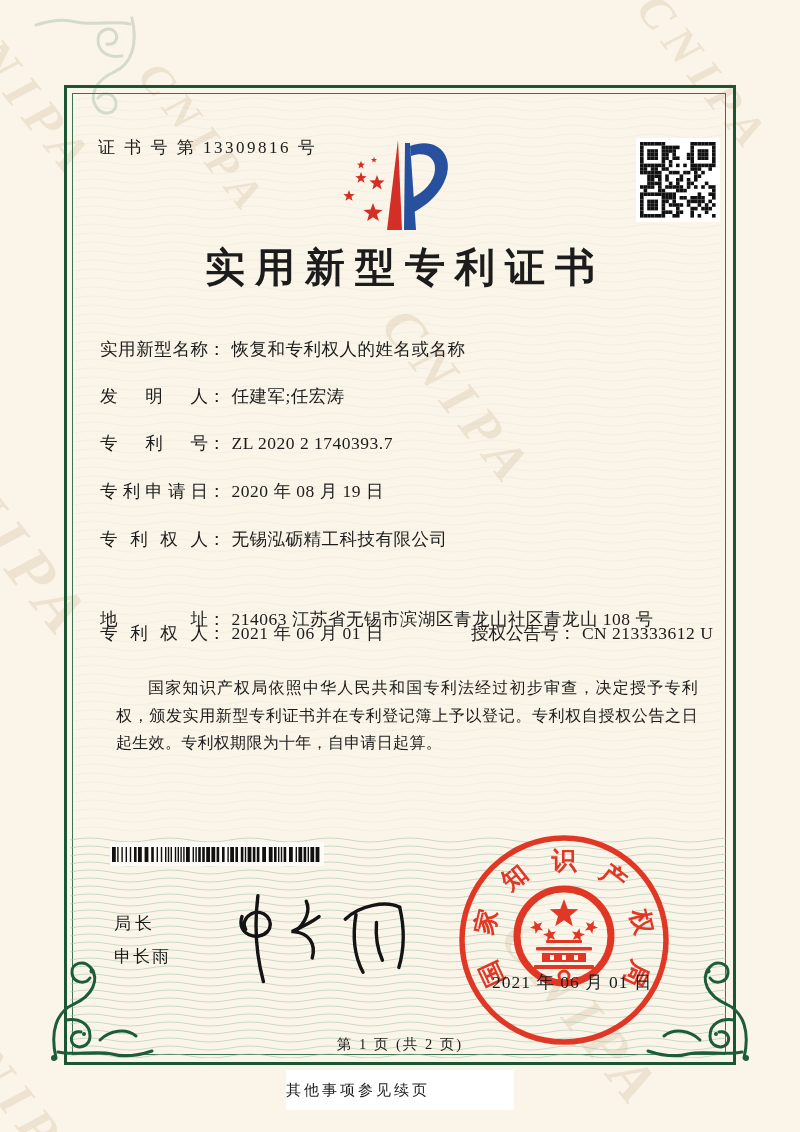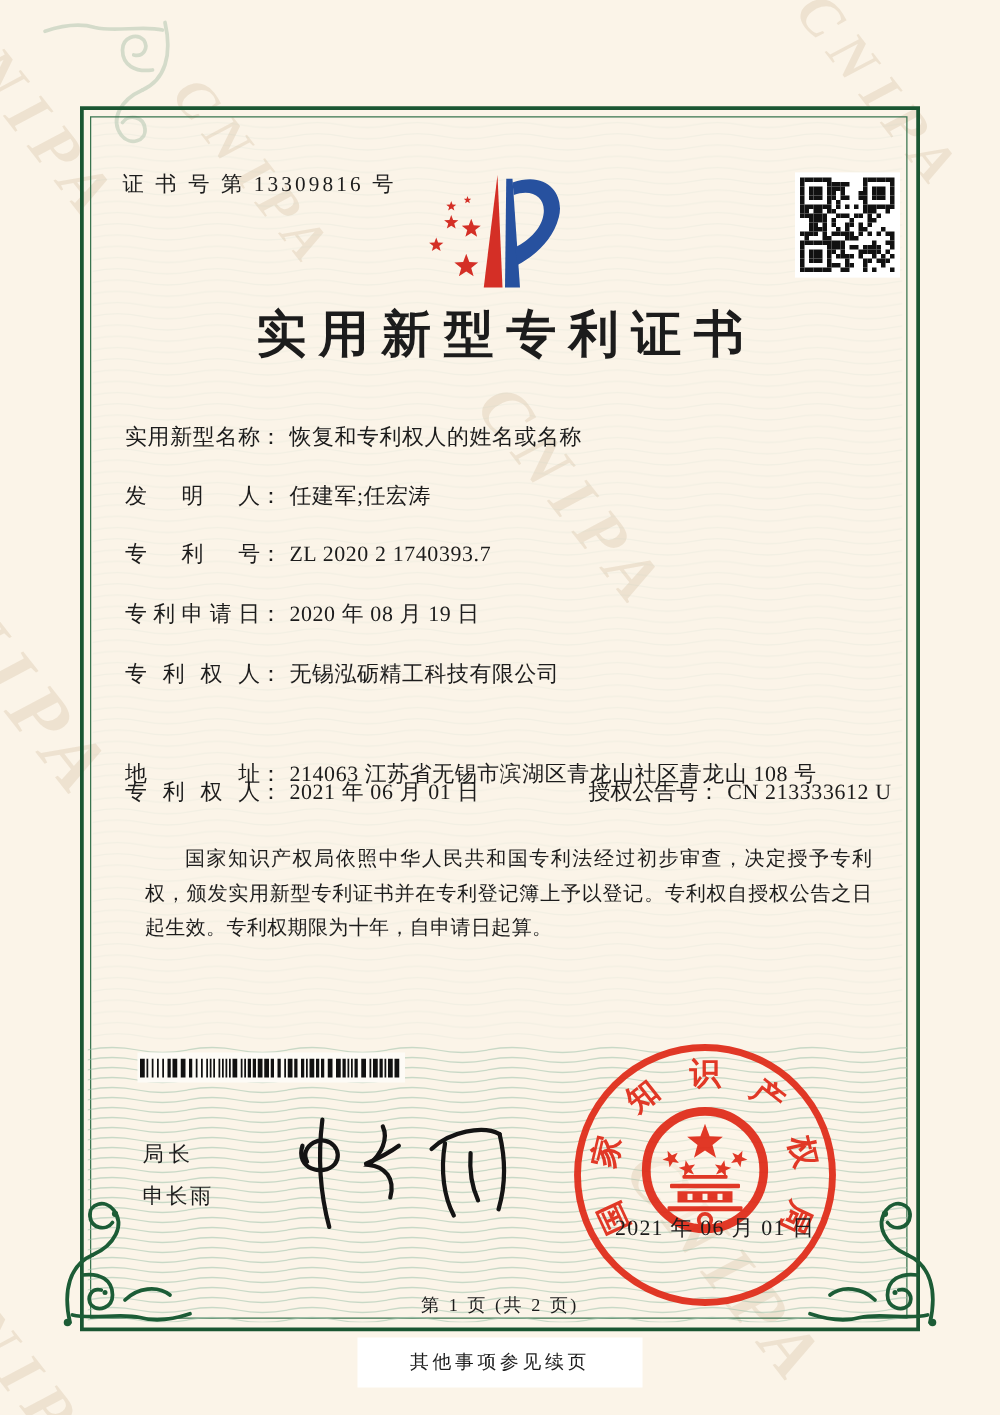--- a/index.html
+++ b/index.html
@@ -34,21 +34,21 @@
   .sig-title{position:absolute;left:114px;top:912px;font-size:17px;letter-spacing:4px;z-index:4;
       font-family:Liberation Serif, serif;}
   .sig-name{position:absolute;left:114px;top:945px;font-size:17px;letter-spacing:2px;z-index:4;
       font-family:Liberation Serif, serif;}
   .sig-script{position:absolute;left:230px;top:884px;z-index:4;transform:rotate(-3deg);}
   .seal{position:absolute;left:452px;top:828px;z-index:5;opacity:0.93;}
   .seal-date{position:absolute;left:492px;top:970px;font-size:17.5px;letter-spacing:1px;z-index:6;}
   .page-info{position:absolute;left:0;top:1035px;width:800px;text-align:center;font-size:14.5px;
       letter-spacing:2px;z-index:4;}
   .note-box{position:absolute;left:286px;top:1070px;width:228px;height:40px;background:#ffffff;
-      text-align:center;line-height:40px;font-size:15px;letter-spacing:3px;z-index:4;}
+      text-align:left;line-height:40px;font-size:15px;letter-spacing:3px;z-index:4;}
   .edge-orn{position:absolute;z-index:1;opacity:0.22;}
 </style>
 </head>
 <body>
 
 <div class="page">
 
   <span class="wm" style="left:-18px;top:-8px;font-size:52px;">CNIPA</span>
   <span class="wm" style="left:168px;top:52px;font-size:44px;">CNIPA</span>
   <span class="wm" style="left:668px;top:-16px;font-size:46px;">CNIPA</span>

